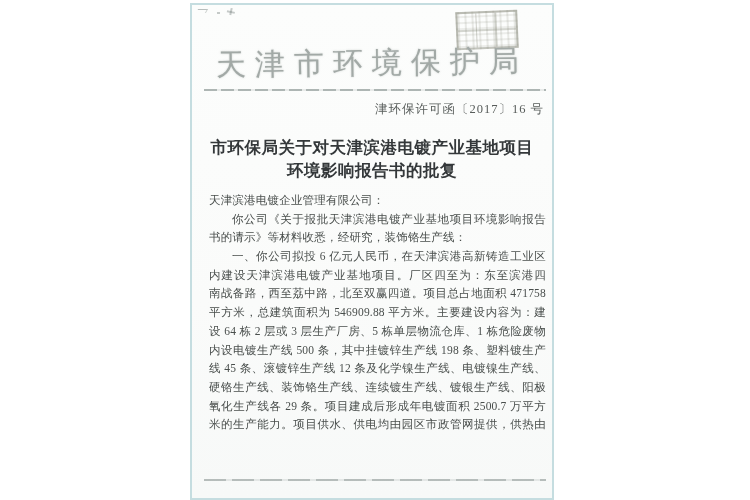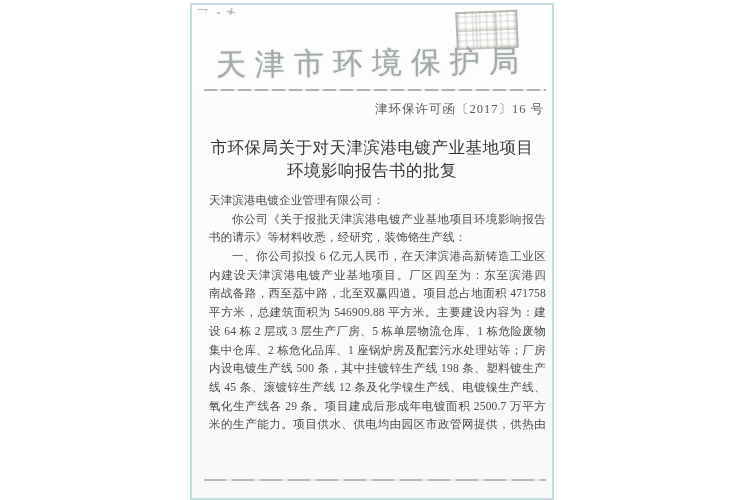--- a/index.html
+++ b/index.html
@@ -74,21 +74,21 @@
 
   .doc-number {
     position: absolute; right: 8px; top: 96px;
     font-size: 12.5px; letter-spacing: 1px;
     color: #575c5a;
   }
 
   .doc-title {
     position: absolute; left: 0; top: 131px;
     width: 100%; text-align: center;
-    font-weight: 400; font-size: 16.5px;
+    font-weight: 700; font-size: 16.5px;
     line-height: 23px; letter-spacing: 0.5px;
     color: #34383a;
   }
 
   .body-block {
     position: absolute; left: 17px; top: 186px;
     width: 337px;
     font-size: 11.5px;
     color: #494e4c;
     letter-spacing: 0.2px;
@@ -142,23 +142,23 @@
 
     <div class="body-block">
       <div class="line">天津滨港电镀企业管理有限公司：</div>
       <div class="line fill indent">你公司《关于报批天津滨港电镀产业基地项目环境影响报告</div>
       <div class="line">书的请示》等材料收悉，经研究，装饰铬生产线：</div>
       <div class="line fill indent">一、你公司拟投 6 亿元人民币，在天津滨港高新铸造工业区</div>
       <div class="line fill">内建设天津滨港电镀产业基地项目。厂区四至为：东至滨港四路、</div>
       <div class="line fill">南战备路，西至荔中路，北至双赢四道。项目总占地面积 471758</div>
       <div class="line fill">平方米，总建筑面积为 546909.88 平方米。主要建设内容为：建</div>
       <div class="line fill">设 64 栋 2 层或 3 层生产厂房、5 栋单层物流仓库、1 栋危险废物</div>
-      <div class="line fill">集中仓库、2 栋危化品库、1 座锅炉房及配套污水处理站等；厂房</div>
       <div class="line fill">内设电镀生产线 500 条，其中挂镀锌生产线 198 条、塑料镀生产</div>
       <div class="line fill">线 45 条、滚镀锌生产线 12 条及化学镍生产线、电镀镍生产线、</div>
+      <div class="line fill">硬铬生产线、装饰铬生产线、连续镀生产线、镀银生产线、阳极</div>
       <div class="line fill">氧化生产线各 29 条。项目建成后形成年电镀面积 2500.7 万平方</div>
       <div class="line fill">米的生产能力。项目供水、供电均由园区市政管网提供，供热由</div>
     </div>
 
     <div class="footer-rule"></div>
 
   </div>
 </div>
 
 </body></html>

